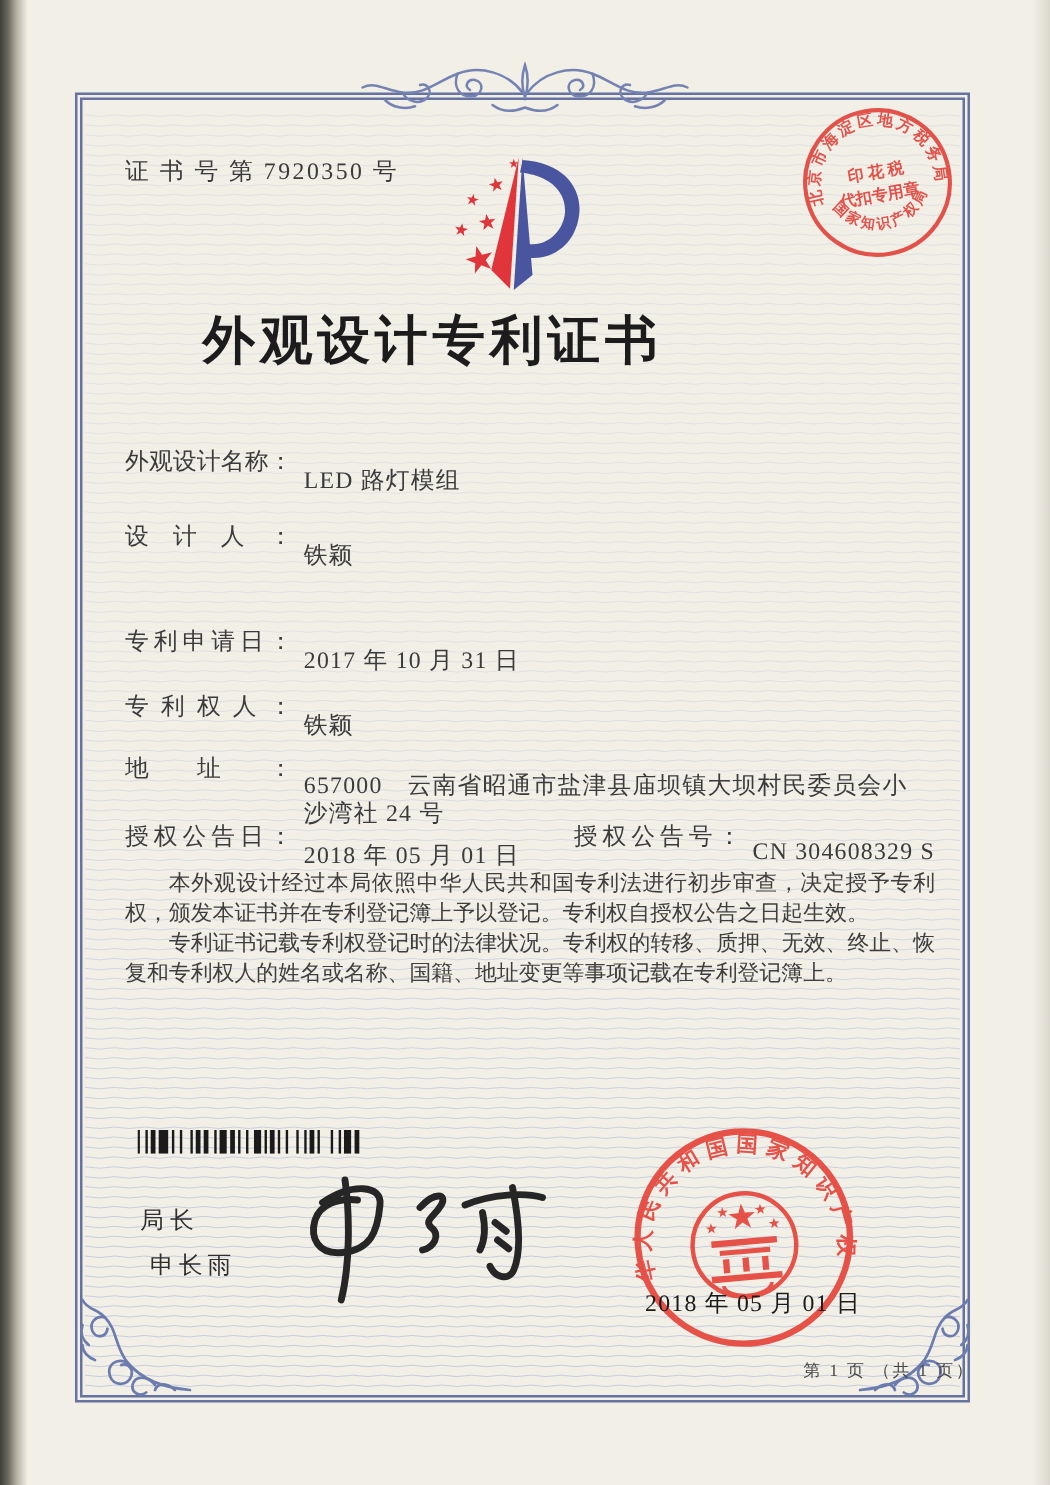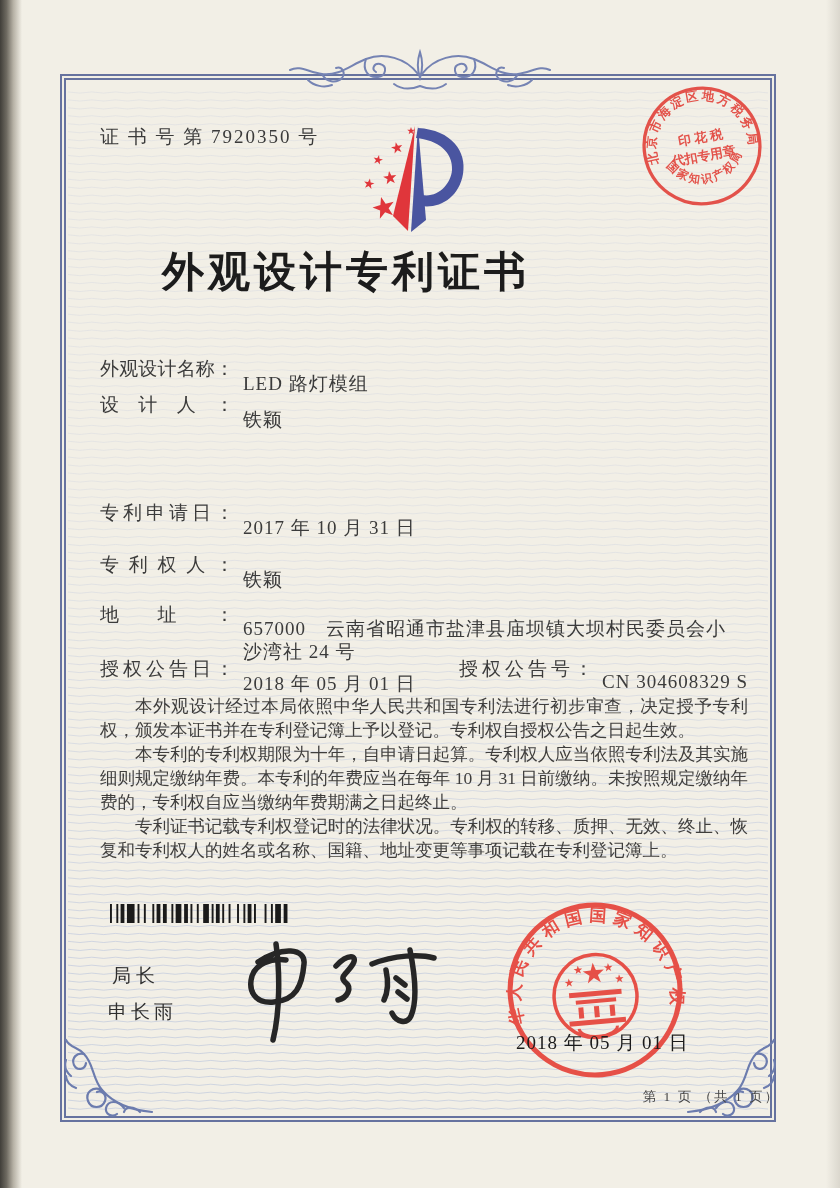--- a/index.html
+++ b/index.html
@@ -28,21 +28,21 @@
     font-size:19px;color:#3b3b3b;}
   .field-label{display:inline-block;width:134px;text-align:justify;text-align-last:justify;flex:0 0 134px;}
   .field-value{padding-left:9px;letter-spacing:1px;margin-top:15px;}
   .addr-value{width:487px;word-break:break-all;line-height:23px;}
   .row-two{width:648px;justify-content:space-between;}
   .paragraphs{position:absolute;left:100px;top:694px;width:648px;}
   .paragraphs p{margin:0;text-indent:2em;font-size:17.5px;line-height:24px;
     text-align:justify;color:#3f3e3d;}
   .barcode-svg{position:absolute;left:110px;top:904px;}
   .sig-title{position:absolute;left:112px;top:963px;font-size:19px;letter-spacing:5px;color:#2e2e2e;}
-  .sig-name{position:absolute;left:108px;top:999px;font-size:19px;letter-spacing:4px;color:#2e2e2e;}
+  .sig-name{position:absolute;left:120px;top:999px;font-size:19px;letter-spacing:4px;color:#2e2e2e;}
   .sig-hand{position:absolute;left:212px;top:940px;}
   .seal-svg{position:absolute;left:504px;top:899px;}
   .seal-date{position:absolute;left:516px;top:1030px;font-size:19px;letter-spacing:1px;color:#1b1b1b;}
   .footer{position:absolute;left:0;top:1088px;width:780px;text-align:right;
     font-size:13.5px;letter-spacing:2px;color:#474747;}
   .orn-top{position:absolute;left:268px;top:44px;}
   .orn-bl{position:absolute;left:62px;top:1032px;transform:scaleX(-1);}
   .orn-br{position:absolute;left:686px;top:1032px;}
   svg{display:block;}
 </style>
@@ -256,21 +256,21 @@
       <use href="#star" transform="translate(57,11) scale(0.4)"></use>
     </g>
   </svg>
 
   <div class="title">外观设计专利证书</div>
 
   <div class="field-row" style="top:356px">
     <span class="field-label">外观设计名称：</span>
     <span class="field-value">LED 路灯模组</span>
   </div>
-  <div class="field-row" style="top:392px">
+  <div class="field-row" style="top:416px">
     <span class="field-label">设计人：</span>
     <span class="field-value">铁颖</span>
   </div>
   <div class="field-row" style="top:500px">
     <span class="field-label">专利申请日：</span>
     <span class="field-value">2017 年 10 月 31 日</span>
   </div>
   <div class="field-row" style="top:552px">
     <span class="field-label">专利权人：</span>
     <span class="field-value">铁颖</span>
@@ -285,21 +285,20 @@
       <span class="field-value">2018 年 05 月 01 日</span>
     </span>
     <span style="display:flex">
       <span class="field-label">授权公告号：</span>
       <span class="field-value">CN 304608329 S</span>
     </span>
   </div>
 
   <div class="paragraphs">
     <p>本外观设计经过本局依照中华人民共和国专利法进行初步审查，决定授予专利权，颁发本证书并在专利登记簿上予以登记。专利权自授权公告之日起生效。</p>
-    <p>本专利的专利权期限为十年，自申请日起算。专利权人应当依照专利法及其实施细则规定缴纳年费。本专利的年费应当在每年 10 月 31 日前缴纳。未按照规定缴纳年费的，专利权自应当缴纳年费期满之日起终止。</p>
     <p>专利证书记载专利权登记时的法律状况。专利权的转移、质押、无效、终止、恢复和专利权人的姓名或名称、国籍、地址变更等事项记载在专利登记簿上。</p>
   </div>
 
   <svg id="bc" class="barcode-svg" width="180" height="19" viewBox="0 0 180 19" fill="#1a1a1a">
       <rect x="0.00" y="0" width="1.91" height="19"></rect>
       <rect x="6.35" y="0" width="1.91" height="19"></rect>
       <rect x="10.59" y="0" width="3.81" height="19"></rect>
       <rect x="16.94" y="0" width="7.62" height="19"></rect>
       <rect x="27.53" y="0" width="1.91" height="19"></rect>
       <rect x="33.88" y="0" width="1.91" height="19"></rect>

